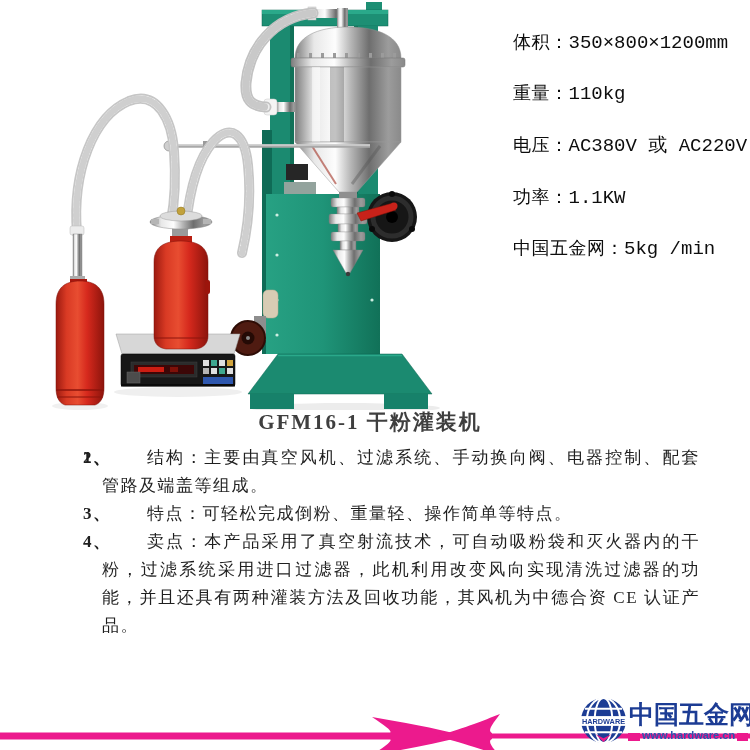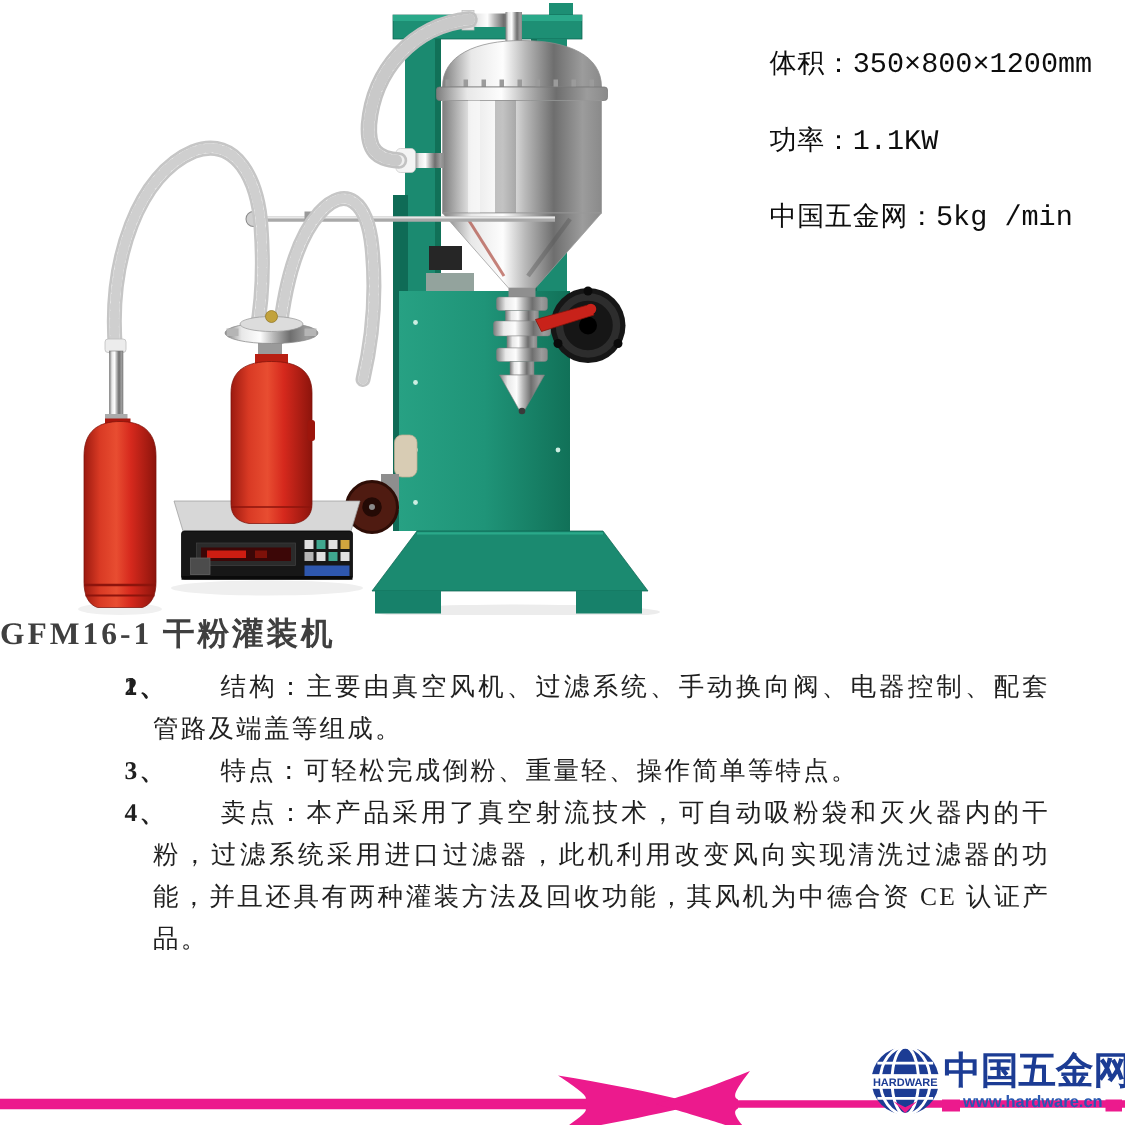--- a/index.html
+++ b/index.html
@@ -9,21 +9,21 @@
   }
   
   .photo{position:absolute;left:0;top:0;width:510px;height:410px;}
   
   .specs{position:absolute;left:513px;top:30px;width:235px;}
   .spec-row{margin-bottom:27px;white-space:nowrap;font-size:18px;color:#0d0d0d;}
   .spec-label{font-family:"Liberation Sans","DejaVu Sans",sans-serif;letter-spacing:.5px;}
   .spec-value{font-family:"Liberation Mono","DejaVu Sans Mono",monospace;font-size:19px;}
   
   .title{
-    position:absolute;left:0;top:408px;width:740px;text-align:left;
+    position:absolute;left:0;top:408px;width:740px;text-align:center;
     font-family:"Liberation Serif","DejaVu Serif",serif;font-weight:bold;
     font-size:21px;letter-spacing:2px;color:#3f3f3f;
   }
   
   .features{
     position:absolute;left:45px;top:444px;width:655px;
     font-family:"Liberation Serif","DejaVu Serif",serif;
     font-size:17px;line-height:28px;letter-spacing:1.5px;
     color:#1f1f1f;text-align:justify;
   }
@@ -231,20 +231,26 @@
       <line x1="56" y1="390" x2="104" y2="390" stroke="#8c140c" stroke-width="1.6"></line>
       <line x1="57" y1="397" x2="103" y2="397" stroke="#8c140c" stroke-width="1.2"></line>
     </g>
   </svg>
 
   <div class="specs">
     <div class="spec-row">
       <span class="spec-label">体积：</span><span class="spec-value">350×800×1200mm</span>
     </div>
     <div class="spec-row">
+      <span class="spec-label">重量：</span><span class="spec-value">110kg</span>
+    </div>
+    <div class="spec-row">
+      <span class="spec-label">电压：</span><span class="spec-value">AC380V 或 AC220V</span>
+    </div>
+    <div class="spec-row">
       <span class="spec-label">功率：</span><span class="spec-value">1.1KW</span>
     </div>
     <div class="spec-row">
       <span class="spec-label">中国五金网：</span><span class="spec-value">5kg /min</span>
     </div>
   </div>
 
   <div class="title">GFM16-1 干粉灌装机</div>
 
   <div class="features">

